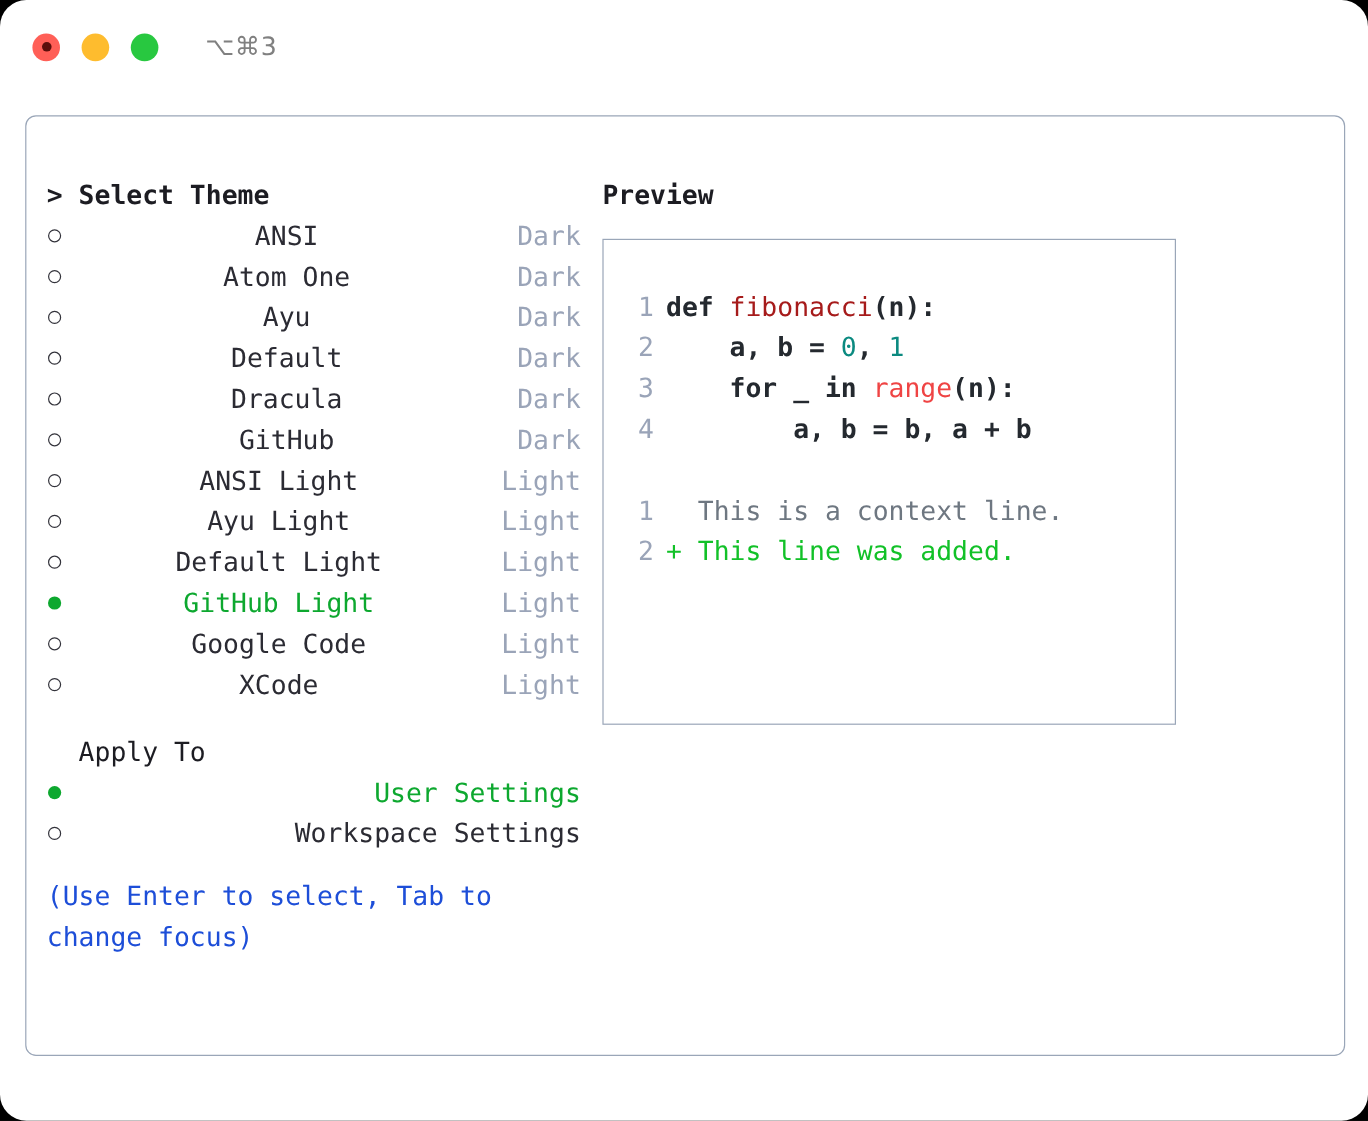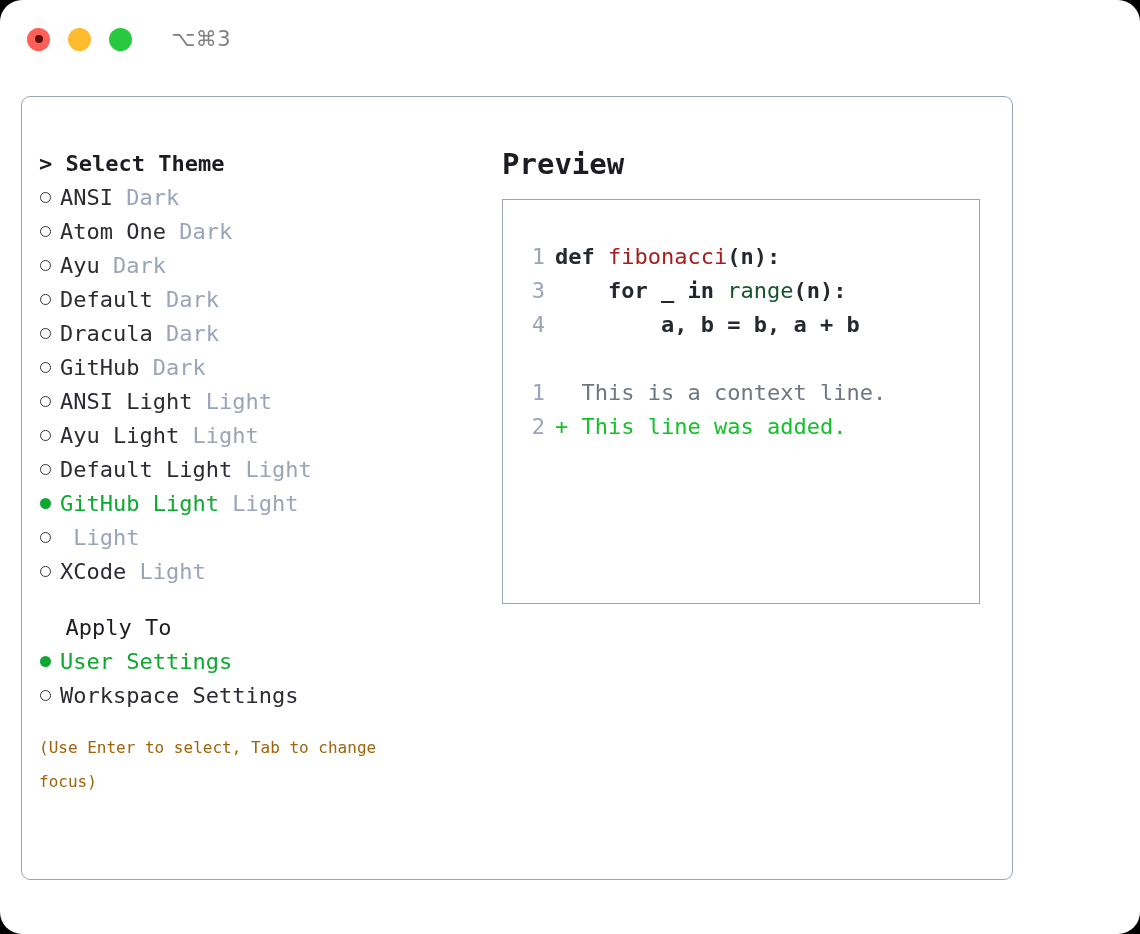--- a/index.html
+++ b/index.html
@@ -68,21 +68,21 @@
     font-size: 21px;
     letter-spacing: 0.5px;
     font-family: "DejaVu Sans", "Liberation Sans", sans-serif;
   }
 
   
   .panel {
     position: absolute;
     left: 21px;
     top: 96px;
-    width: 992px;
+    width: 1100px;
     height: 784px;
     border: 1px solid #9aa6b8;
     border-radius: 9px;
     box-sizing: border-box;
     background: #ffffff;
   }
 
   .columns {
     position: absolute;
     left: 0;
@@ -110,20 +110,21 @@
     white-space: pre;
   }
   .section-title.bold { font-weight: bold; }
 
   .opt-row {
     display: flex;
     align-items: baseline;
     font-size: 22px;
     line-height: 34px;
     white-space: pre;
+    justify-content: space-between;
   }
   .marker {
     display: inline-block;
     width: 21px;
     flex: none;
     position: relative;
   }
   .dot-hollow, .dot-filled {
     position: absolute;
     left: 1px;
@@ -137,29 +138,29 @@
   .dot-filled { background: #0da82f; }
 
   .opt-label { color: #2b2b33; }
   .opt-row.selected .opt-label { color: #0da82f; }
   .opt-tag   { color: #9aa4b8; }
 
   .spacer-18 { height: 18px; }
   .spacer-22 { height: 22px; }
 
   .hint {
-    font-size: 16px;
-    line-height: 34px;
-    color: #a16207;
+    font-size: 22px;
+    line-height: 34px;
+    color: #1d4ed8;
     width: 400px;
   }
 
   
   .preview-title {
-    font-size: 29px;
+    font-size: 22px;
     line-height: 34px;
     font-weight: bold;
     color: #1c1c22;
     margin-bottom: 18px;
   }
   .preview-box {
     width: 478px;
     height: 405px;
     border: 1px solid #9aa6b8;
     box-sizing: border-box;
@@ -176,21 +177,21 @@
     display: inline-block;
     width: 22px;
     text-align: right;
     color: #9aa4b8;
     margin-right: 10px;
   }
   .blank-line { height: 34px; }
 
   .tok-fn   { color: #a61b1b; }
   .tok-num  { color: #0b8a80; }
-  .tok-call { color: #14532d; margin-top: 29px; }
+  .tok-call { color: #ef4444; margin-top: 29px; }
   .tok-plain{ color: #24292f; font-weight: bold; }
 
   .diff-ctx { color: #6e7781; }
   .diff-del { color: #d61b1b; }
   .diff-add { color: #12c128; }
 </style>
 </head>
 <body>
 
 <div class="window">
@@ -236,21 +237,21 @@
           <div class="opt-row">
             <span class="marker"><span class="dot-hollow"></span></span><span class="opt-label">Ayu Light</span><span class="opt-tag"> <span>Light</span></span>
           </div>
           <div class="opt-row">
             <span class="marker"><span class="dot-hollow"></span></span><span class="opt-label">Default Light</span><span class="opt-tag"> <span>Light</span></span>
           </div>
           <div class="opt-row selected">
             <span class="marker"><span class="dot-filled"></span></span><span class="opt-label">GitHub Light</span><span class="opt-tag"> <span>Light</span></span>
           </div>
           <div class="opt-row">
-            <span class="marker"><span class="dot-hollow"></span></span><span class="opt-tag"> <span>Light</span></span>
+            <span class="marker"><span class="dot-hollow"></span></span><span class="opt-label">Google Code</span><span class="opt-tag"> <span>Light</span></span>
           </div>
           <div class="opt-row">
             <span class="marker"><span class="dot-hollow"></span></span><span class="opt-label">XCode</span><span class="opt-tag"> <span>Light</span></span>
           </div>
         </div>
 
         <div class="spacer-22"></div>
 
         <div class="section-title">&nbsp;&nbsp;<span>Apply To</span></div>
 
@@ -268,20 +269,21 @@
         <div class="hint">(Use Enter to select, Tab to change focus)</div>
       </div>
 
       <div class="col-right">
         <div class="preview-title">Preview</div>
 
         <div class="preview-box">
 
           <div class="code-line"><span class="ln">1</span><span class="tok-plain">def </span><span class="tok-fn">fibonacci</span><span class="tok-plain">(n):</span></div>
 
+          <div class="code-line"><span class="ln">2</span><span class="tok-plain">    a, b = </span><span class="tok-num">0</span><span class="tok-plain">, </span><span class="tok-num">1</span></div>
 
           <div class="code-line"><span class="ln">3</span><span class="tok-plain">    for _ in </span><span class="tok-call">range</span><span class="tok-plain">(n):</span></div>
 
           <div class="code-line"><span class="ln">4</span><span class="tok-plain">        a, b = b, a + b</span></div>
 
 
           <div class="blank-line"></div>
 
           <div class="code-line"><span class="ln">1</span><span class="diff-ctx"> </span><span class="diff-ctx"> This is a context line.</span></div>
 

